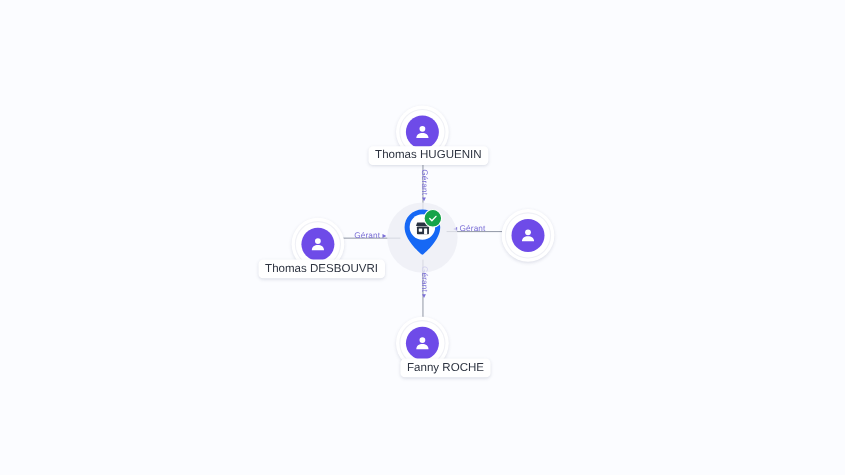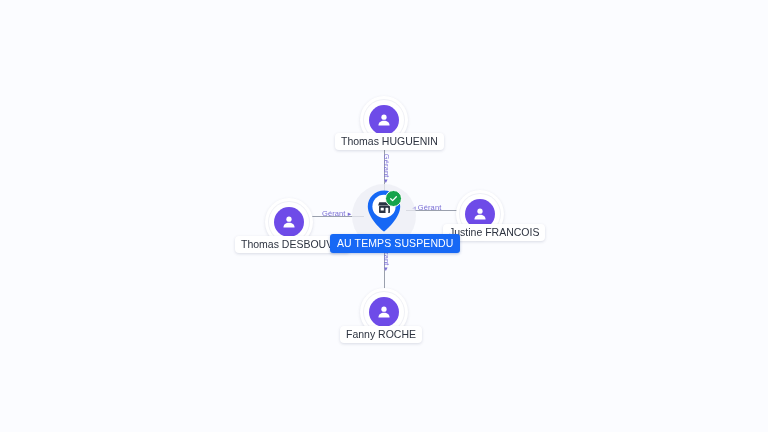--- a/index.html
+++ b/index.html
@@ -148,33 +148,32 @@
   <div class="person" style="left:456px;top:190px;">
     <div class="ring-outer"></div>
     <div class="ring-inner"></div>
     <div class="avatar">
       <svg width="18" height="18" viewBox="0 0 24 24" aria-hidden="true">
         <circle cx="12" cy="8.2" r="3.5" fill="#ffffff"></circle>
         <path d="M4.6 19.2c0-3.9 3.3-6.1 7.4-6.1s7.4 2.2 7.4 6.1z" fill="#ffffff"></path>
       </svg>
     </div>
   </div>
-  <div class="node-label" style="left:443px;top:224px;">Justine FRANCOIS</div>
 
   <div class="person" style="left:360px;top:288px;">
     <div class="ring-outer"></div>
     <div class="ring-inner"></div>
     <div class="avatar">
       <svg width="18" height="18" viewBox="0 0 24 24" aria-hidden="true">
         <circle cx="12" cy="8.2" r="3.5" fill="#ffffff"></circle>
         <path d="M4.6 19.2c0-3.9 3.3-6.1 7.4-6.1s7.4 2.2 7.4 6.1z" fill="#ffffff"></path>
       </svg>
     </div>
   </div>
-  <div class="node-label" style="left:340px;top:326px;">Fanny ROCHE</div>
+  <div class="node-label" style="left:364px;top:326px;">Fanny ROCHE</div>
 
   <div class="company" style="left:352px;top:184px;">
     <div class="company-halo"></div>
 
     <div class="pin">
       <svg width="40" height="52" viewBox="0 0 40 52" aria-hidden="true">
         <path d="M20 2.5c-9 0-16.2 7.2-16.2 16.1 0 11.3 13.3 22.8 15.3 24.5a1.4 1.4 0 0 0 1.8 0c2-1.7 15.3-13.2 15.3-24.5C36.2 9.7 29 2.5 20 2.5z" fill="#1668f5"></path>
         <circle cx="20" cy="18.4" r="11.6" fill="#ffffff"></circle>
       </svg>
     </div>
@@ -188,15 +187,14 @@
       </svg>
     </div>
 
     <div class="badge-check">
       <svg width="9" height="9" viewBox="0 0 24 24" aria-hidden="true">
         <path d="M4.5 12.6 9.6 17.7 19.6 7.2" stroke="#ffffff" stroke-width="3.4" fill="none" stroke-linecap="round" stroke-linejoin="round"></path>
       </svg>
     </div>
   </div>
 
-  <div class="company-label" style="left:330px;top:234px;">AU TEMPS SUSPENDU</div>
 
 </div>
 
 </body></html>

